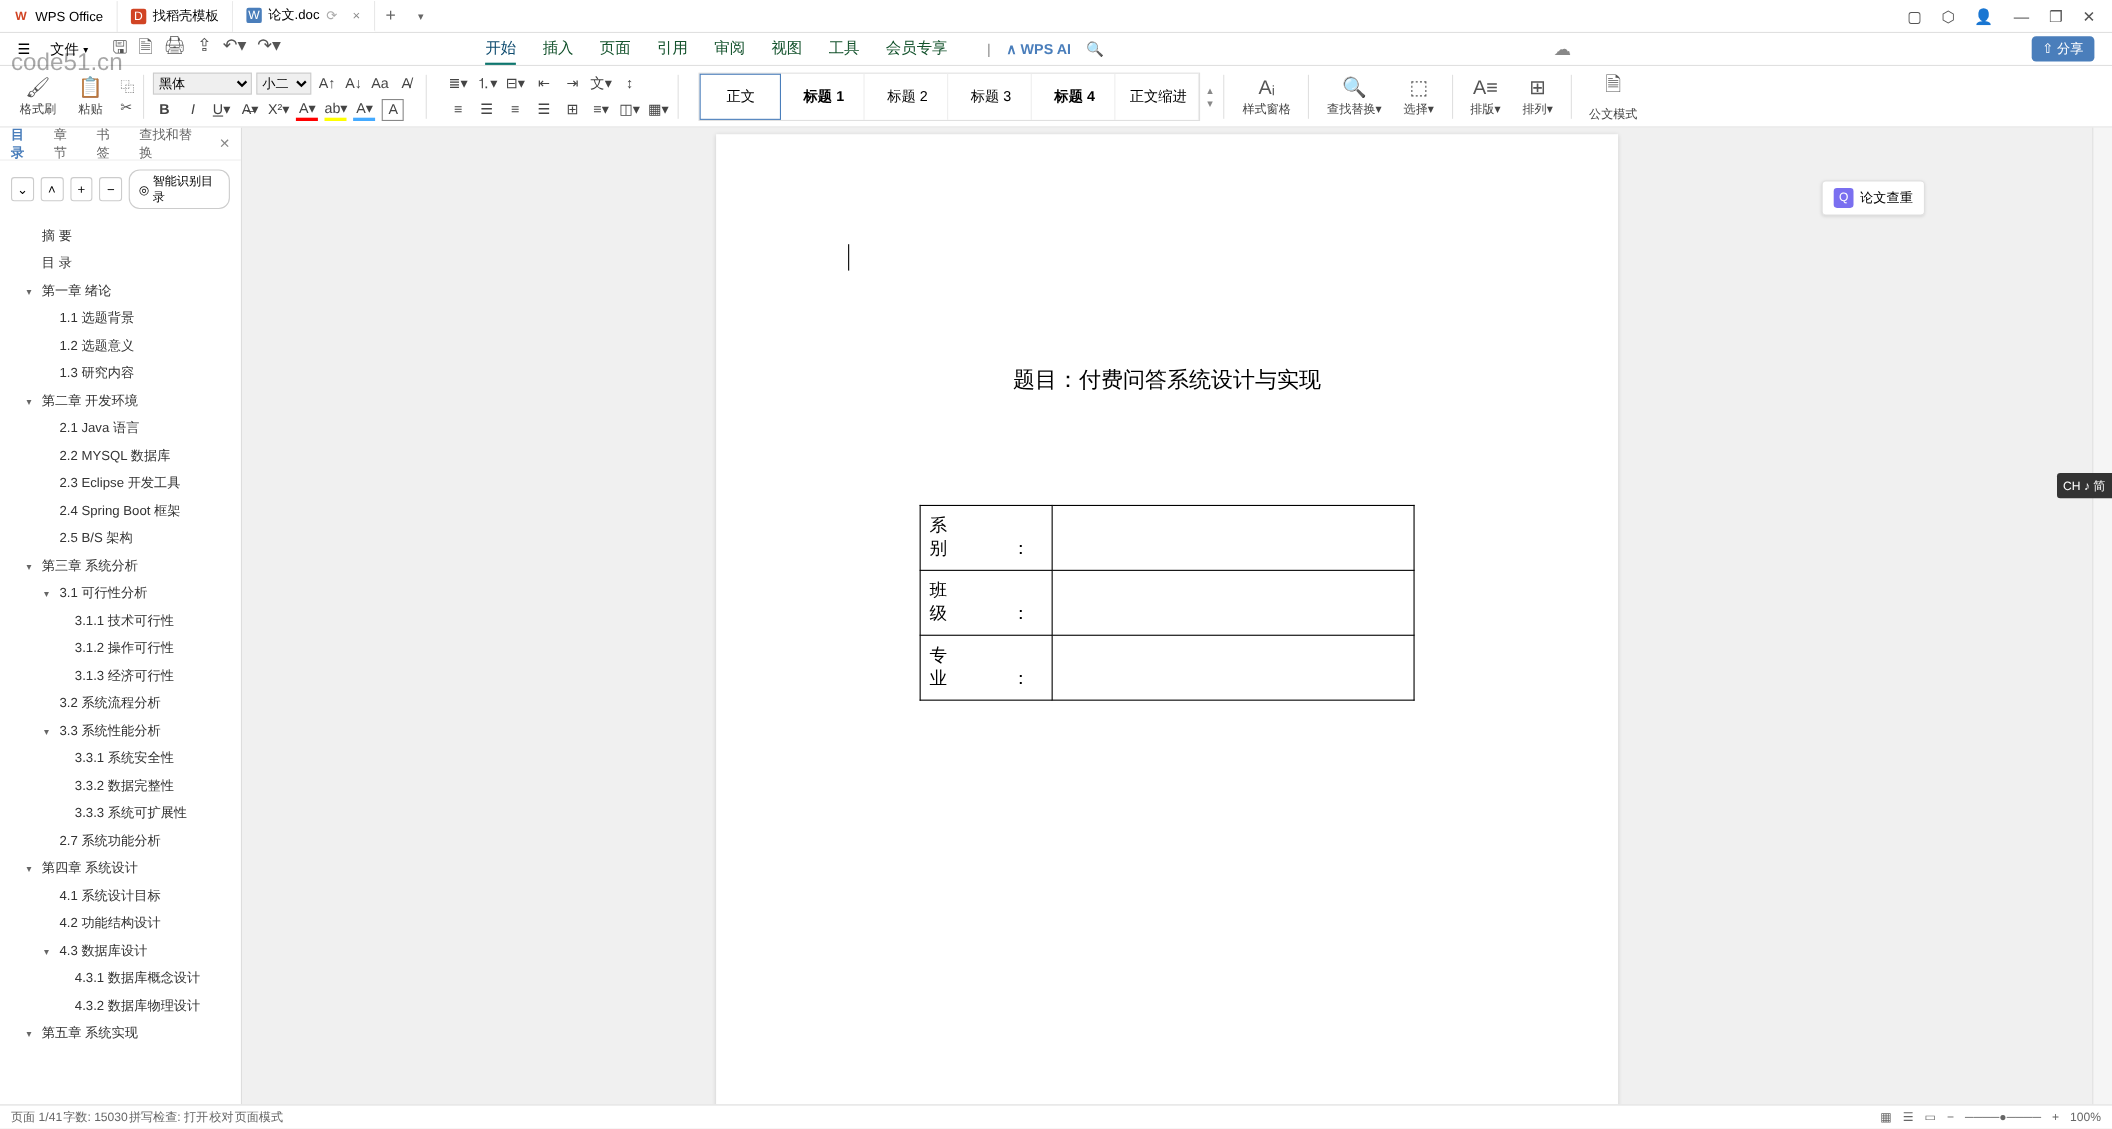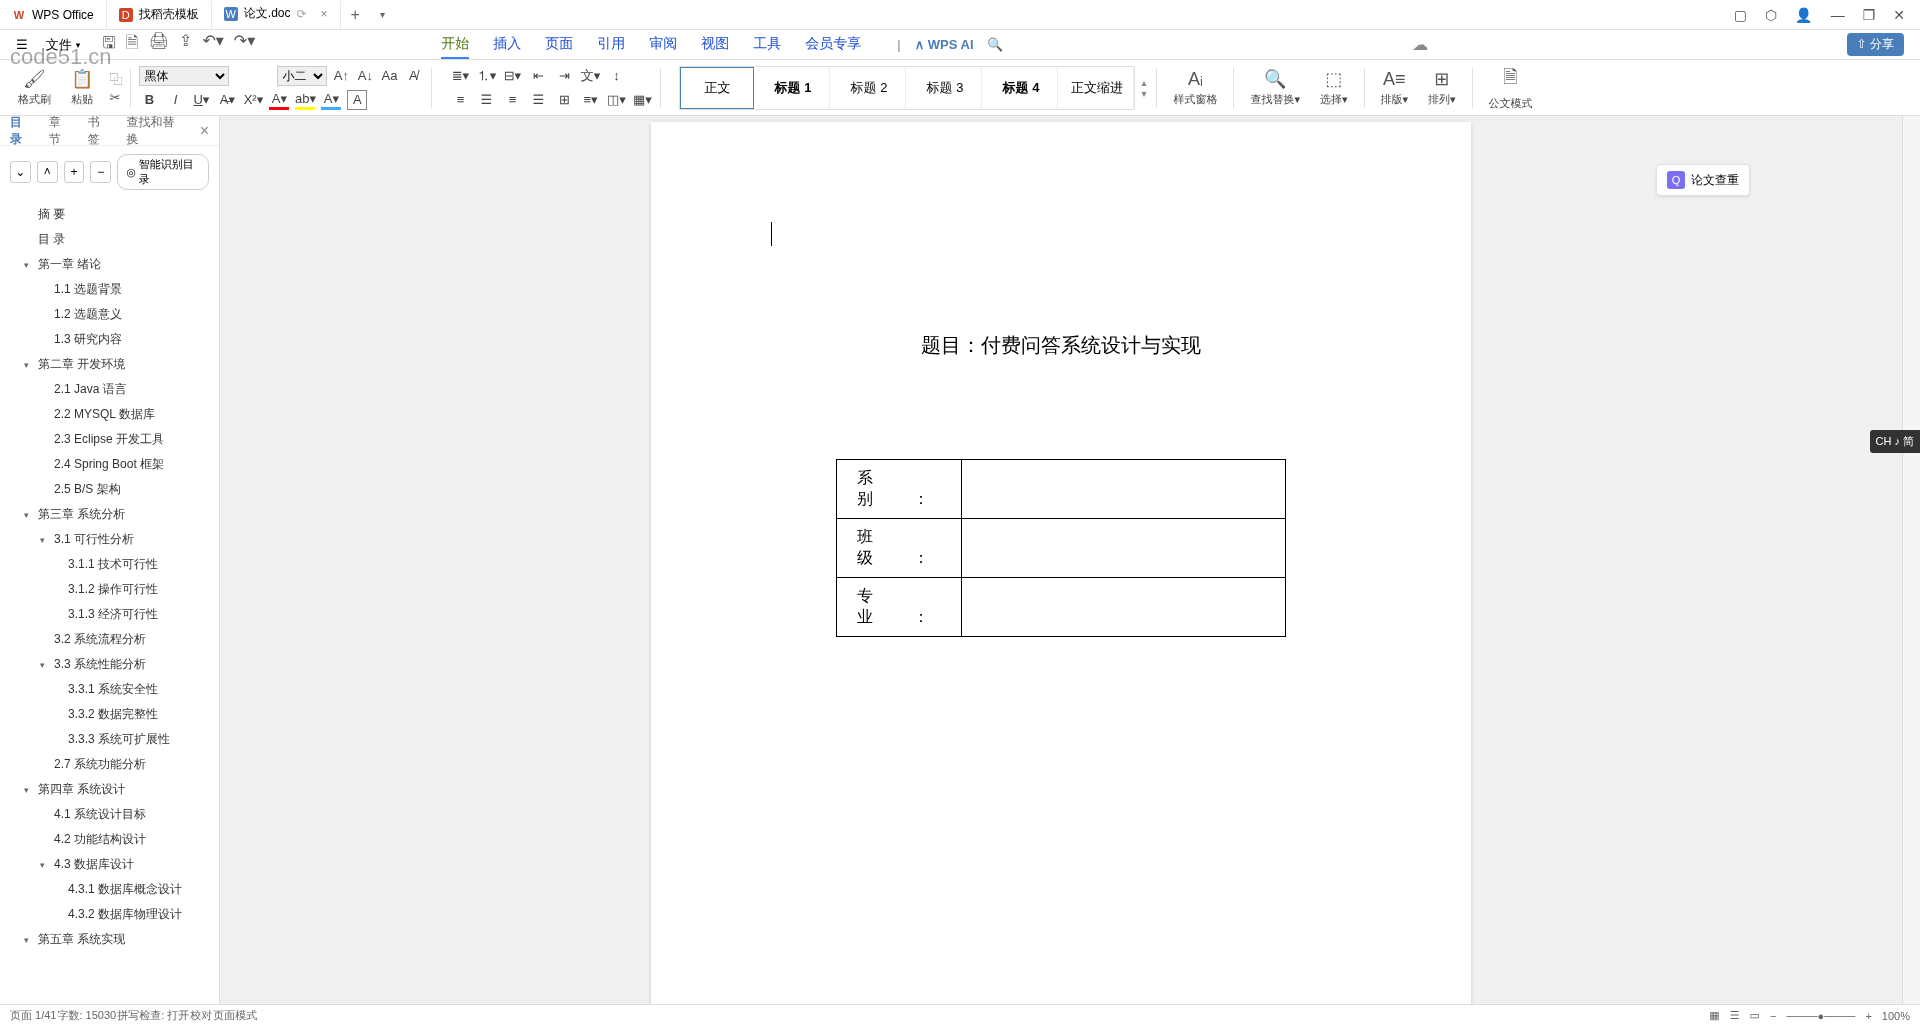--- a/index.html
+++ b/index.html
@@ -17,37 +17,37 @@
 .tab-add { padding: 0 10px; color: #666; font-size: 16px; }
 .window-controls { margin-left: auto; display: flex; gap: 18px; padding-right: 15px; }
 .window-controls span { cursor: pointer; color: #555; font-size: 14px; }
 
 
 .menubar { height: 30px; background: #fff; display: flex; align-items: center; padding: 0 10px; gap: 6px; border-bottom: 1px solid #e0e0e0; }
 .file-btn { display: flex; align-items: center; gap: 4px; font-size: 13px; padding: 0 6px; cursor: pointer; }
 .qat { display: flex; gap: 10px; margin-left: 10px; }
 .qat span { cursor: pointer; color: #555; }
 .menu-tabs { display: flex; gap: 24px; margin-left: 180px; }
-.menu-tab { font-size: 14px; color: #1d4ed8; cursor: pointer; padding: 4px 0; }
-.menu-tab.active { color: #4d7c0f; border-bottom: 2px solid #3b82f6; font-family: Liberation Mono, monospace; }
+.menu-tab { font-size: 14px; color: #14532d; cursor: pointer; padding: 4px 0; }
+.menu-tab.active { color: #0c4a6e; border-bottom: 2px solid #0f766e; font-family: Liberation Mono, monospace; }
 .menu-right { margin-left: 30px; display: flex; align-items: center; gap: 14px; font-size: 13px; }
 .ai-badge { color: #4a7ebb; font-weight: bold; }
 .share-btn { margin-left: auto; background: #4a7ebb; color: #fff; padding: 3px 10px; border-radius: 4px; font-size: 12px; cursor: pointer; margin-right: 6px; }
 .cloud-icon { color: #888; margin-right: 10px; cursor: pointer; }
 
 
 .ribbon { height: 56px; background: #fff; display: flex; align-items: center; padding: 0 10px; gap: 4px; border-bottom: 1px solid #ddd; }
 .ribbon-grp { display: flex; flex-direction: column; align-items: center; padding: 0 8px; height: 50px; justify-content: center; gap: 2px; cursor: pointer; }
 .ribbon-grp .icon { font-size: 18px; color: #555; }
 .ribbon-grp .lbl { font-size: 11px; color: #444; }
 .ribbon-sep { width: 1px; height: 40px; background: #e0e0e0; margin: 0 4px; }
 .font-row { display: flex; flex-direction: column; gap: 4px; }
 .font-controls { display: flex; gap: 4px; align-items: center; }
 .font-select { width: 90px; height: 20px; font-size: 12px; border: 1px solid #ccc; }
-.size-select { width: 50px; height: 20px; font-size: 12px; border: 1px solid #ccc; margin-left: 44px; }
+.size-select { width: 50px; height: 20px; font-size: 12px; border: 1px solid #ccc; }
 .fmt-btns { display: flex; gap: 6px; }
 .fmt-btn { width: 20px; height: 20px; display: flex; align-items: center; justify-content: center; font-size: 13px; color: #444; cursor: pointer; }
 .para-group { display: flex; flex-direction: column; gap: 4px; margin-left: 10px; }
 .para-row { display: flex; gap: 6px; }
 .style-gallery { display: flex; gap: 2px; margin-left: 10px; border: 1px solid #e0e0e0; }
 .style-item { width: 74px; height: 42px; display: flex; align-items: center; justify-content: center; font-size: 13px; border-right: 1px solid #eee; cursor: pointer; }
 .style-item.active { border: 1px solid #4a7ebb; }
 
 
 .body-area { display: flex; height: calc(100% - 116px - 22px); position: relative; }
@@ -69,21 +69,21 @@
 .lvl2 { padding-left: 30px; }
 .lvl3 { padding-left: 44px; text-align: center; }
 
 
 .canvas { flex: 1; background: #f0f0f0; position: relative; overflow: hidden; display: flex; justify-content: center; }
 .page { width: 820px; min-height: 1100px; background: #fff; margin-top: 6px; box-shadow: 0 1px 4px rgba(0,0,0,0.15); padding: 100px 80px; position: relative; }
 .cursor { position: absolute; top: 100px; left: 120px; width: 1px; height: 24px; background: #000; }
 .doc-title { text-align: center; font-size: 34px; font-weight: bold; margin-top: 60px; margin-bottom: 30px; font-family: SimHei, sans-serif; }
 .doc-subject { text-align: center; font-size: 20px; margin-top: 110px; margin-bottom: 40px; }
 .info-table { border-collapse: collapse; margin: 100px auto 0; width: 450px; }
-.info-table td { border: 1px solid #000; padding: 8px 20px; font-size: 16px; }
+.info-table td { border: 1px solid #000; padding: 8px 8px; font-size: 16px; }
 .info-table td:first-child { width: 120px; letter-spacing: 12px; text-align: justify; text-align-last: justify; }
 
 
 .ruler-slit { width: 18px; background: #f5f5f5; border-left: 1px solid #ddd; }
 
 
 .paper-check { position: absolute; right: 170px; top: 164px; background: #fff; border: 1px solid #e0e0e0; border-radius: 4px; padding: 6px 10px; display: flex; align-items: center; gap: 6px; font-size: 12px; cursor: pointer; box-shadow: 0 1px 3px rgba(0,0,0,0.1); }
 .paper-check .badge-icon { width: 18px; height: 18px; background: #7a6ff0; border-radius: 3px; display: flex; align-items: center; justify-content: center; color: #fff; font-size: 11px; }
 
 

